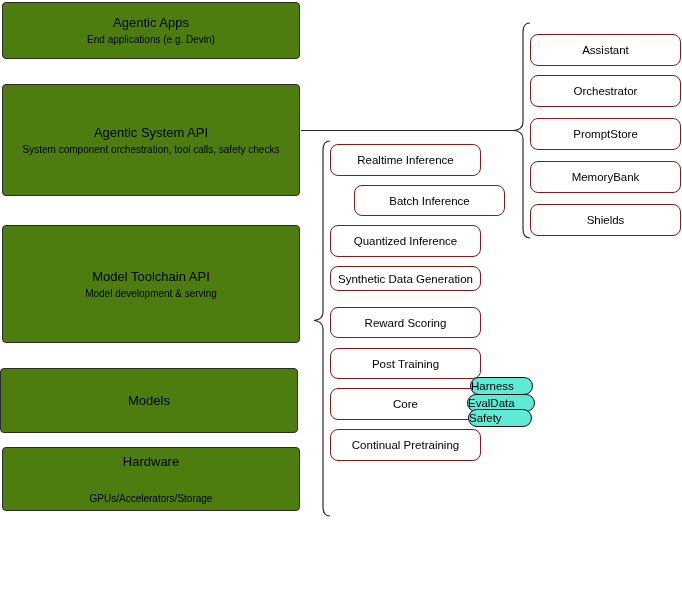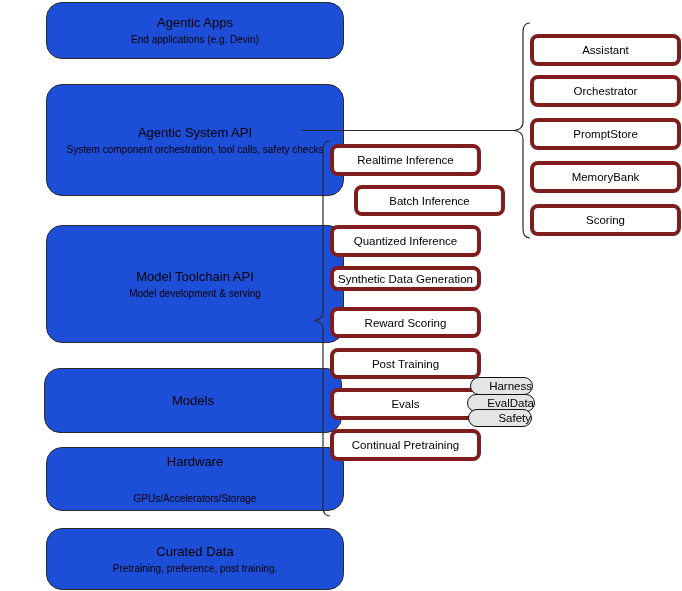--- a/index.html
+++ b/index.html
@@ -16,69 +16,68 @@
     position: relative;
     width: 682px;
     height: 591px;
     background: #ffffff;
     overflow: hidden;
   }
   .box {
     position: absolute;
     box-sizing: border-box;
     border: 1px solid #2b2b2b;
-    border-radius: 16px;
-    background: #1d4ed8;
+    border-radius: 4px;
+    background: #4d7c0f;
     display: flex;
     flex-direction: column;
     align-items: center;
     justify-content: center;
     text-align: center;
-    margin-left: 44px;
   }
   .box .title {
     font-size: 13px;
     line-height: 16px;
     color: #000000;
     white-space: nowrap;
   }
   .box .subtitle {
     font-size: 10px;
     line-height: 12px;
     color: #000000;
     margin-top: 3px;
     white-space: nowrap;
   }
   
   .chip {
     position: absolute;
     box-sizing: border-box;
-    border: 4px solid #7f1d1d;
+    border: 1px solid #7f1d1d;
     border-radius: 8px;
     background: #ffffff;
     display: flex;
     align-items: center;
     justify-content: center;
   }
   .chip span {
     font-size: 11.5px;
     line-height: 14px;
     color: #000000;
     white-space: nowrap;
   }
   
   .pill {
     position: absolute;
     box-sizing: border-box;
     border: 1px solid #111111;
     border-radius: 999px;
-    background: #e5e5e5;
+    background: #5eead4;
     display: flex;
     align-items: center;
-    justify-content: flex-end;
+    justify-content: flex-start;
     z-index: 5;
   }
   .pill span {
     font-size: 11.5px;
     line-height: 13px;
     color: #000000;
     white-space: nowrap;
   }
   .connector {
     position: absolute;
@@ -116,45 +115,41 @@
 
   <div class="box" style="left:0; top:368px; width:298px; height:65px;">
     <div class="title">Models</div>
   </div>
 
   <div class="box" style="left:2px; top:447px; width:298px; height:64px;gap:20px;">
     <div class="title">Hardware</div>
     <div class="subtitle">GPUs/Accelerators/Storage</div>
   </div>
 
-  <div class="box" style="left:2px; top:528px; width:298px; height:62px;">
-    <div class="title">Curated Data</div>
-    <div class="subtitle">Pretraining, preference, post training.</div>
-  </div>
 
   <div class="connector" style="left:301px; top:130px; width:213px; height:1px;"></div>
 
   <svg class="brace" style="left:506px; top:22px;" width="26" height="222" viewBox="0 0 26 222">
     <path d="M 24 1 C 18 1 17 5 17 10 L 17 100 C 17 106 13 108 8 108.5 C 13 109 17 111 17 117 L 17 207 C 17 212 18 216 24 216"></path>
   </svg>
 
   <div class="chip" style="left:530px; top:34px; width:151px; height:32px;">
     <span>Assistant</span>
   </div>
   <div class="chip" style="left:530px; top:75px; width:151px; height:32px;">
     <span>Orchestrator</span>
   </div>
   <div class="chip" style="left:530px; top:118px; width:151px; height:32px;">
     <span>PromptStore</span>
   </div>
   <div class="chip" style="left:530px; top:161px; width:151px; height:32px;">
     <span>MemoryBank</span>
   </div>
   <div class="chip" style="left:530px; top:204px; width:151px; height:32px;">
-    <span>Scoring</span>
+    <span>Shields</span>
   </div>
 
   <svg class="brace" style="left:306px; top:140px;" width="26" height="382" viewBox="0 0 26 382">
     <path d="M 24 1 C 18 1 17 5 17 10 L 17 172 C 17 178 13 180 8 180.5 C 13 181 17 183 17 189 L 17 367 C 17 372 18 376 24 376"></path>
   </svg>
 
   <div class="chip" style="left:330px; top:144px; width:151px; height:32px;">
     <span>Realtime Inference</span>
   </div>
   <div class="chip" style="left:330px; top:185px; width:151px; height:31px;margin-left:24px;">
@@ -166,21 +161,21 @@
   <div class="chip" style="left:330px; top:266px; width:151px; height:25px;align-items:center;">
     <span>Synthetic Data Generation</span>
   </div>
   <div class="chip" style="left:330px; top:307px; width:151px; height:31px;">
     <span>Reward Scoring</span>
   </div>
   <div class="chip" style="left:330px; top:348px; width:151px; height:31px;">
     <span>Post Training</span>
   </div>
   <div class="chip" style="left:330px; top:388px; width:151px; height:32px;">
-    <span>Evals</span>
+    <span>Core</span>
   </div>
   <div class="chip" style="left:330px; top:429px; width:151px; height:32px;">
     <span>Continual Pretraining</span>
   </div>
 
   <div class="pill" style="left:470px; top:377px; width:63px; height:18px;">
     <span>Harness</span>
   </div>
   <div class="pill" style="left:467px; top:394px; width:68px; height:18px;">
     <span>EvalData</span>

